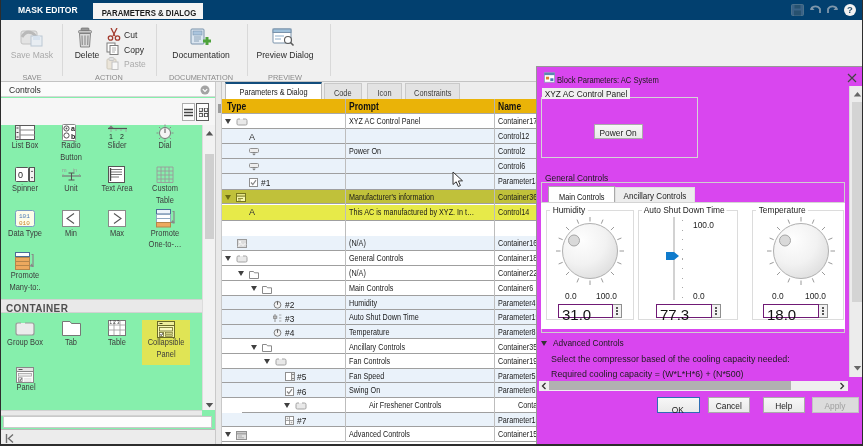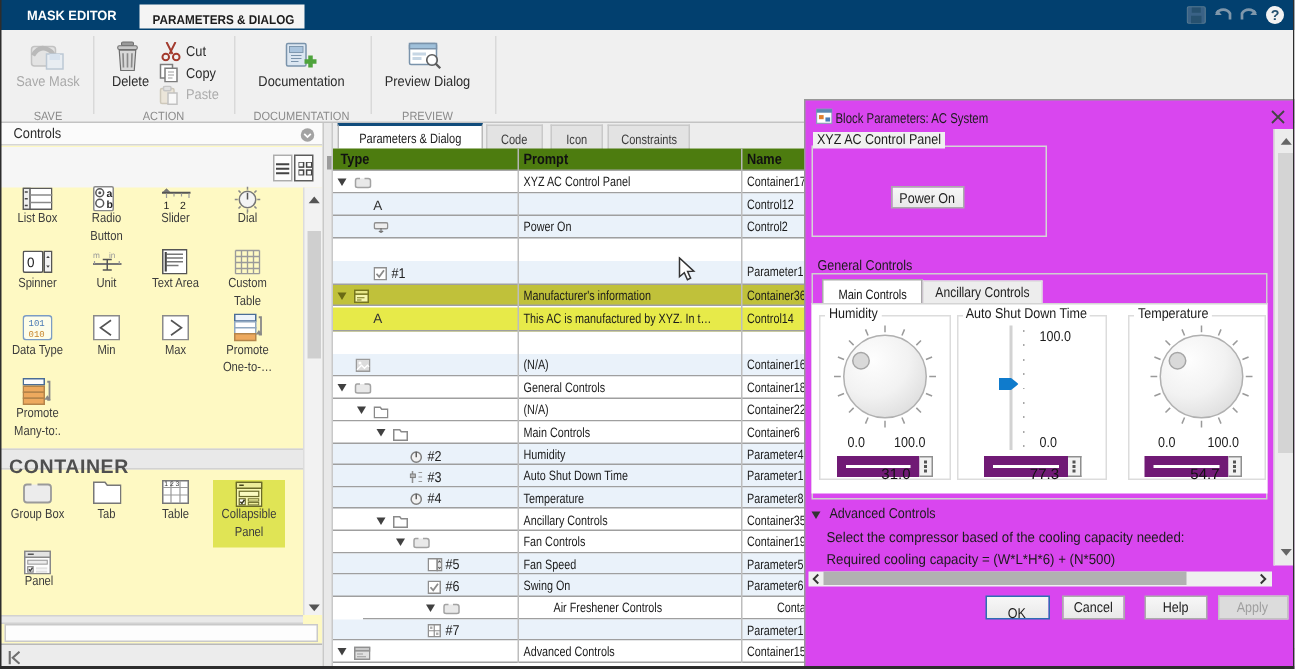--- a/index.html
+++ b/index.html
@@ -12,25 +12,25 @@
 #titlebar .appname { position:absolute; left:18px; top:5px; color:#fff; font-size:9px; font-weight:bold; transform:scaleX(.95); transform-origin:0 0; }
 #tab-active-top { position:absolute; left:92px; top:2px; width:112px; height:18px; background:#f4f4f4; border:1px solid #02406f; }
 #tab-active-top span { position:absolute; left:0; top:4.5px; width:112px; text-align:center; color:#1c1c1c; font-size:8.5px; font-weight:bold; transform:scaleX(.92);}
 
 #toolbar { left:0; top:20px; width:863px; height:62px; background:#f0f0f0; border-bottom:1px solid #c3c3c3; }
 .tsep { position:absolute; top:4px; width:1px; height:52px; background:#d9d9d9; }
 .glabel { position:absolute; top:53px; font-size:8px; color:#8a8a8a; text-align:center; transform:scaleX(.92); }
 .smalllabel { font-size:9.5px; color:#2b2b2b; position:absolute; transform:scaleX(.9); transform-origin:50% 0; }
 .smalllabel.lft { transform-origin:0 0; }
 
-#leftpanel { left:0; top:82px; width:215px; height:364px; background:#fef9c3; }
+#leftpanel { left:0; top:82px; width:215px; height:364px; background:#86efac; }
 #lp-title { position:absolute; left:0; top:0; width:215px; height:15px; background:#fbfbfb; border-bottom:1px solid #d6d6d6; }
 #lp-title span { position:absolute; left:9px; top:2px; font-size:9.5px; color:#2b2b2b; transform:scaleX(.9); transform-origin:0 0; }
 .palette-label { position:absolute; font-size:8.8px; color:#3c3c3c; text-align:center; line-height:11.5px; transform:scaleX(.85); margin-top:-2px; }
-.sechead { position:absolute; left:0; width:202px; background:#e9e9e9; border-top:1px solid #d2d2d2; border-bottom:1px solid #d2d2d2; color:#4f4f4f; font-size:13px; font-weight:bold; letter-spacing:.4px; padding-left:6px; }
+.sechead { position:absolute; left:0; width:202px; background:#e9e9e9; border-top:1px solid #d2d2d2; border-bottom:1px solid #d2d2d2; color:#4f4f4f; font-size:10px; font-weight:bold; letter-spacing:.4px; padding-left:6px; }
 
 #midpanel { left:215px; top:82px; width:435px; height:364px; background:#fff; }
 .mtab { position:absolute; top:1px; height:17px; background:#e3e3e3; border:1px solid #c9c9c9; border-bottom:none; font-size:9px; color:#3c3c3c; text-align:center; padding-top:3.5px; }
 .mtab span, .sx { display:inline-block; transform:scaleX(.82); }
 .row { position:absolute; left:7px; width:415px; height:15px; border-bottom:1px solid #9f9f9f; overflow:hidden; }
 .row .p { position:absolute; left:127px; top:2px; font-size:9px; color:#1a1a1a; white-space:nowrap; transform:scaleX(.8); transform-origin:0 0; }
 .row .n { position:absolute; left:276px; top:2px; font-size:9px; color:#1a1a1a; white-space:nowrap; transform:scaleX(.8); transform-origin:0 0; }
 .cline { position:absolute; top:0; width:1px; height:15px; background:#b5b5b5; }
 .tri { position:absolute; top:5px; width:0; height:0; border-left:3.5px solid transparent; border-right:3.5px solid transparent; border-top:5px solid #404040; }
 .rowblue { background:#eaf2fa; }
@@ -38,21 +38,21 @@
 .rowolive { background:#c0c13a; }
 .rowyellow { background:#e7ea49; }
 .hashtxt { position:absolute; top:2.5px; font-size:9.5px; color:#222; transform:scaleX(.88); transform-origin:0 0; }
 
 #dialog { left:536px; top:66px; width:327px; height:402px; background:#d946ef; border:1px solid #979797; z-index:20; }
 .gbox { position:absolute; border:1px solid #d5d5d5; }
 .glab { position:absolute; font-size:9.5px; color:#1c1c1c; background:#f0f0f0; padding:0 3px; transform:scaleX(.88); transform-origin:0 0; }
 .dtext { position:absolute; font-size:9.5px; color:#1c1c1c; white-space:nowrap; transform:scaleX(.88); transform-origin:0 0; }
 .btn { position:absolute; background:linear-gradient(#f7f7f7,#e9e9e9); border:1px solid #ababab; font-size:9.5px; color:#1c1c1c; text-align:center; }
 .btn span { display:inline-block; transform:scaleX(.88); }
-.spinbox { position:absolute; background:#fff; border:6px solid #701a75; font-size:10px; color:#111; padding:1.5px 0 0 3px;text-align:right; }
+.spinbox { position:absolute; background:#fff; border:1px solid #701a75; font-size:15px; color:#111; padding:1.5px 0 0 3px; }
 .spinbtn { position:absolute; background:#f2f2f2; border:1px solid #8f8f8f; border-left:none; }
 .spinbtn:before { content:""; position:absolute; left:3px; top:2px; width:2px; height:2px; background:#555; box-shadow:0 3px 0 #555, 0 6px 0 #555; }
 </style>
 </head>
 <body>
 <div id="frame"></div>
 
 <div class="abs" id="titlebar">
   <div class="appname">MASK EDITOR</div>
   <div id="tab-active-top">
@@ -326,21 +326,21 @@
 
 <div class="abs" id="midpanel">
 <div class="abs" style="left:0; top:0; width:7px; height:364px; background:#e9e9e9; border-right:1px solid #c9c9c9; border-left:1px solid #c9c9c9;">
       <div class="abs" style="left:2px; top:22px; width:3px; height:9px; background:#9c9c9c;"></div>
     </div>
 <div class="abs" style="left:7px; top:0; width:428px; height:17px; background:#ededed;"></div>
 <div class="mtab" style="left:109px; width:38px;"><span class="sx">Code</span></div>
 <div class="mtab" style="left:151.8px; width:35.2px;"><span class="sx">Icon</span></div>
 <div class="mtab" style="left:190.2px; width:55.2px;"><span class="sx">Constraints</span></div>
 <div class="abs" style="left:9.8px; top:0; width:97.6px; height:17px; background:#fff; border:1px solid #b9b9b9; border-bottom:none; border-top:2.5px solid #114c7c; font-size:9px; color:#222; text-align:center; padding-top:3px;"><span class="sx">Parameters &amp; Dialog</span></div>
-<div class="abs" style="left:7px; top:17px; width:415px; height:15px; background:#4d7c0f; border-bottom:1px solid #a8a8a8;">
+<div class="abs" style="left:7px; top:17px; width:415px; height:15px; background:#eab308; border-bottom:1px solid #a8a8a8;">
       <span style="position:absolute; left:5px; top:2px; font-size:10px; font-weight:bold; color:#111; transform:scaleX(.85); transform-origin:0 0;">Type</span>
       <span style="position:absolute; left:127px; top:2px; font-size:10px; font-weight:bold; color:#111; transform:scaleX(.85); transform-origin:0 0;">Prompt</span>
       <span style="position:absolute; left:276px; top:2px; font-size:10px; font-weight:bold; color:#111; transform:scaleX(.85); transform-origin:0 0;">Name</span>
       <div class="cline" style="left:123px;"></div>
       <div class="cline" style="left:272px;"></div>
     </div>
 <div class="row rowwhite" style="top:32.0px; height:15.1px;">
       <div class="tri" style="left:3px; border-top-color:#404040;"></div>
       <svg class="abs" style="left:14px; top:4px;" width="12" height="8" viewBox="0 0 12 8">
         <path d="M2 1 h2 M7 1 h2.5 Q11 1 11 2.5 V6 Q11 7 9.5 7 H2.5 Q1 7 1 6 V2.5 Q1 1 2 1" fill="#e9e9e9" stroke="#a3a3a3" stroke-width="1"></path>
@@ -352,20 +352,27 @@
       <span class="abs" style="left:26.9px; top:2.5px; font-size:9px; color:#333;">A</span>
       <span class="n">Control12</span>
     </div>
 <div class="row rowblue" style="top:62.2px; height:15.1px;">
       <svg class="abs" style="left:26.9px; top:4px;" width="10" height="9" viewBox="0 0 10 9">
         <rect x="0.5" y="0.5" width="9" height="4" rx="1" fill="#ededed" stroke="#909090"></rect>
         <path d="M5 4 l0 3 M5 7 l-1.4-1 M5 7 l1.4-1" stroke="#777" stroke-width=".9"></path>
       </svg>
       <span class="p">Power On</span>
       <span class="n">Control2</span>
+    </div>
+<div class="row rowblue" style="top:77.3px; height:15.1px;">
+      <svg class="abs" style="left:26.9px; top:4px;" width="10" height="9" viewBox="0 0 10 9">
+        <rect x="0.5" y="0.5" width="9" height="4" rx="1" fill="#ededed" stroke="#909090"></rect>
+        <path d="M5 4 l0 3 M5 7 l-1.4-1 M5 7 l1.4-1" stroke="#777" stroke-width=".9"></path>
+      </svg>
+      <span class="n">Control6</span>
     </div>
 <div class="row rowblue" style="top:92.4px; height:15.2px;">
       <svg class="abs" style="left:26.9px; top:3.5px;" width="9" height="9" viewBox="0 0 9 9">
         <rect x="0.5" y="0.5" width="8" height="8" fill="#fff" stroke="#8f8f8f"></rect>
         <path d="M2 4.5 L3.8 6.5 L7 2.2" fill="none" stroke="#8a8a8a" stroke-width="1.2"></path>
       </svg>
       <span class="hashtxt" style="left:38.9px;">#1</span>
       <span class="n">Parameter13</span>
     </div>
 <div class="row rowolive" style="top:107.6px; height:14.9px;">
@@ -605,21 +612,21 @@
             <stop offset="0%" stop-color="#fefefe"></stop>
             <stop offset="55%" stop-color="#f2f2f2"></stop>
             <stop offset="100%" stop-color="#dcdcdc"></stop>
           </radialGradient>
         </defs>
         <circle cx="35.0" cy="35.0" r="27.5" fill="url(#dg260)" stroke="#b0b0b0"></circle>
         <circle cx="19" cy="24.5" r="5.5" fill="#d9d9d9" stroke="#a5a5a5"></circle>
       </svg>
 <span class="dtext" style="left:231px; top:87px;">0.0</span>
 <span class="dtext" style="left:264px; top:87px;">100.0</span>
-<div class="spinbox" style="left:222px; top:101px; width:56px; height:14px;">54.7</div>
+<div class="spinbox" style="left:222px; top:101px; width:56px; height:14px;">18.0</div>
 <div class="spinbtn" style="left:278px; top:101px; width:9px; height:14px;"></div>
 </div>
 <div class="tri" style="left:4px; top:274px; border-top-color:#333;"></div>
 <span class="dtext" style="left:16px; top:270px;">Advanced Controls</span>
 <span class="dtext" style="left:14px; top:286px; transform:scaleX(.93);">Select the compressor based of the cooling capacity needed:</span>
 <span class="dtext" style="left:14px; top:301px; transform:scaleX(.93);">Required cooling capacity = (W*L*H*6) + (N*500)</span>
 <div class="abs" style="left:2px; top:313.5px; width:309px; height:10px; background:#efefef;">
       <svg class="abs" style="left:1px; top:1px;" width="8" height="8" viewBox="0 0 8 8">
         <path d="M5.5 1 L2.5 4 L5.5 7" fill="none" stroke="#333" stroke-width="1.3"></path>
       </svg>

